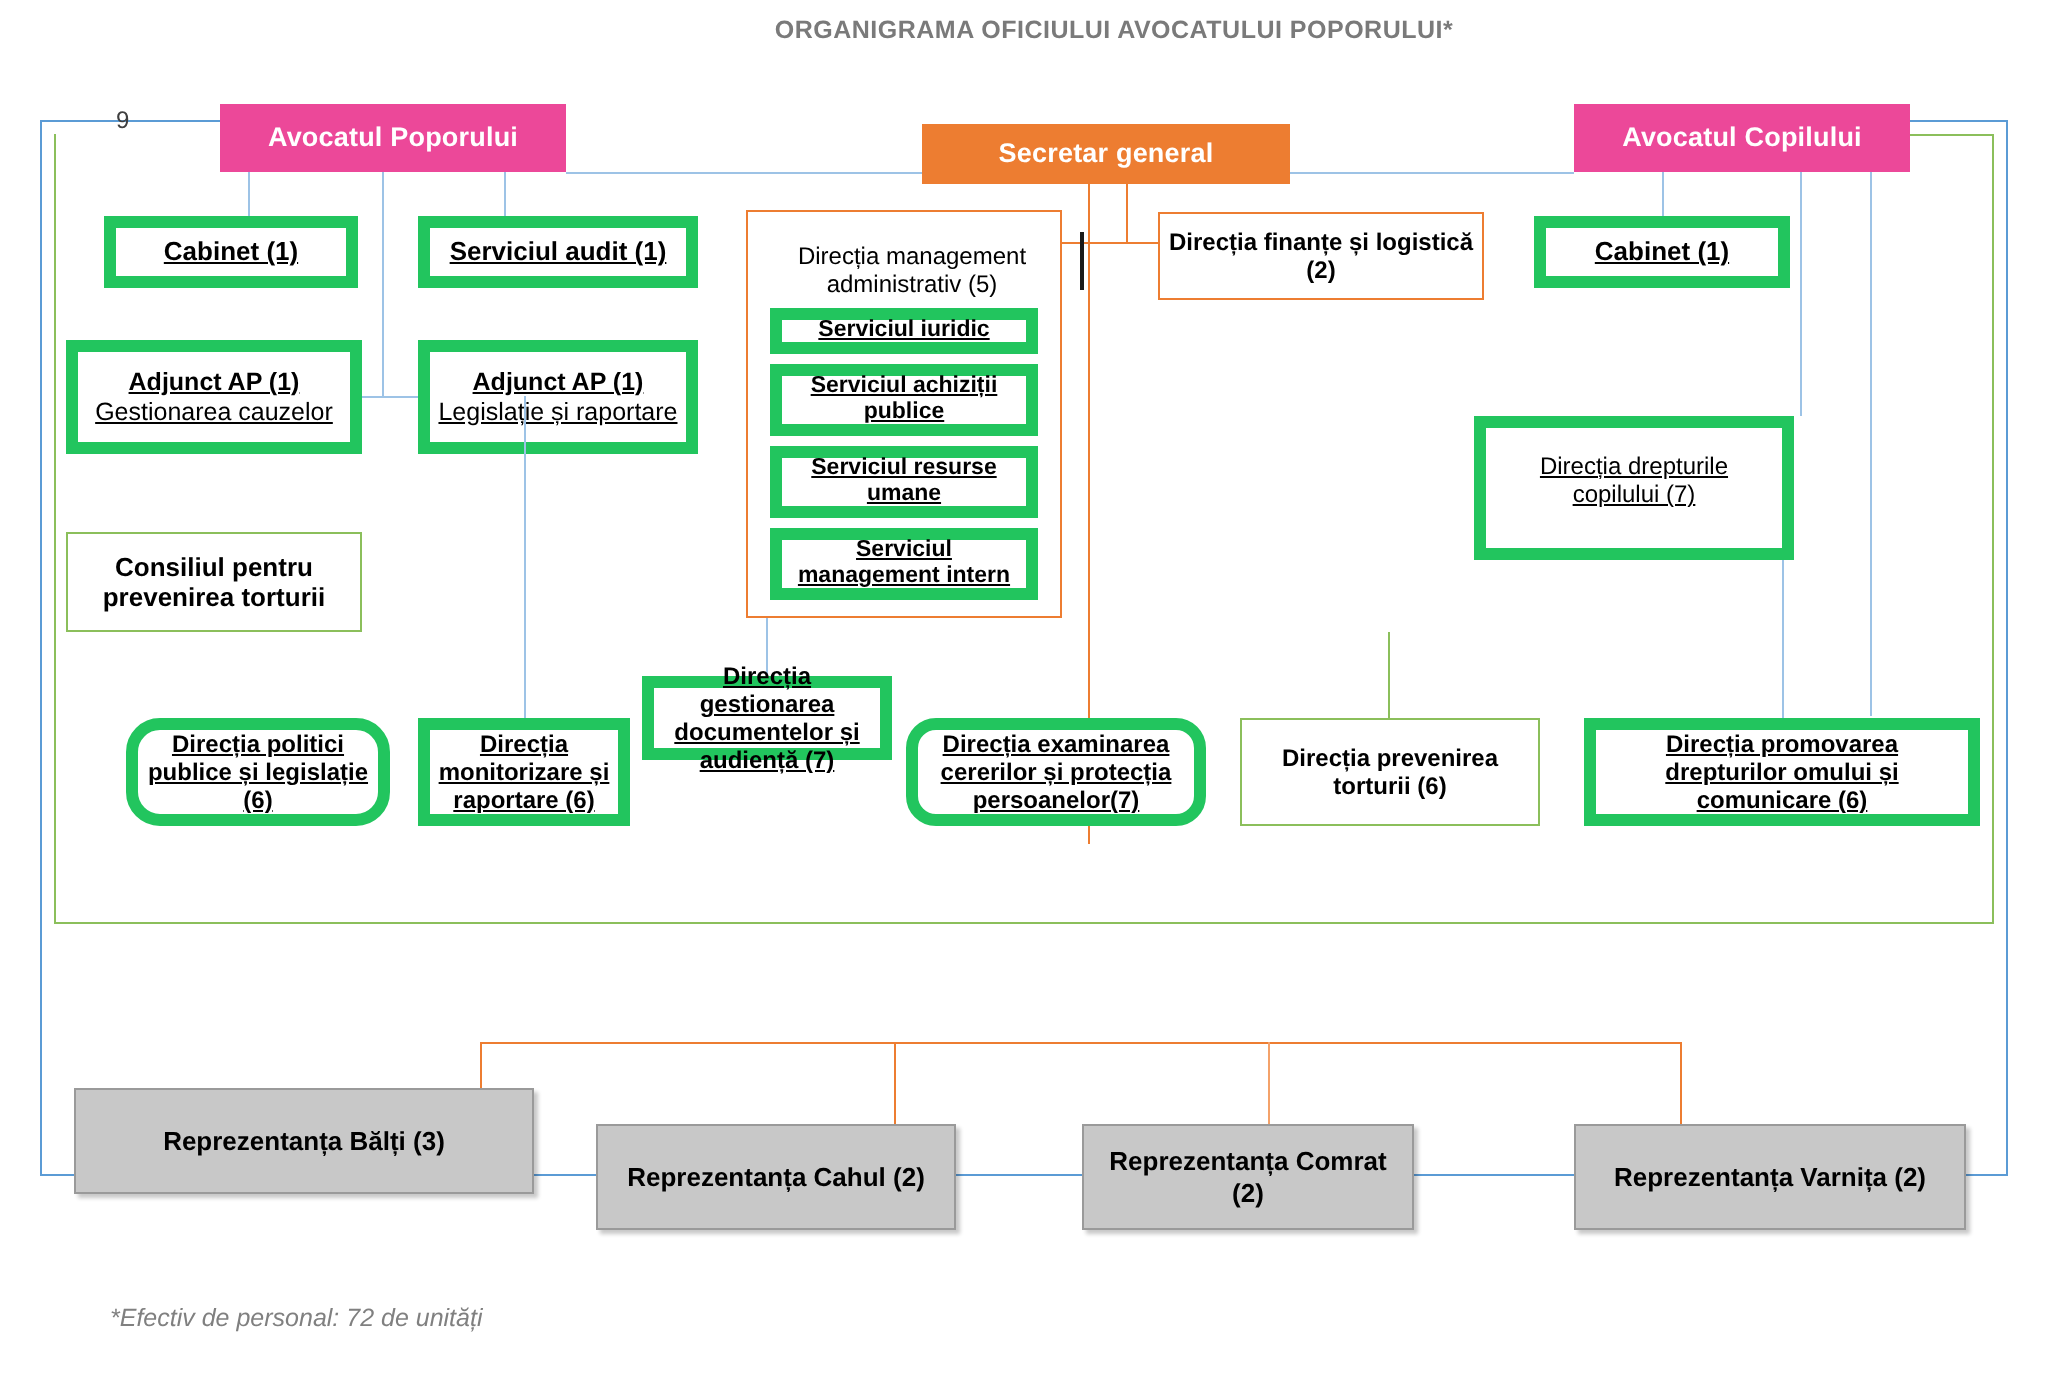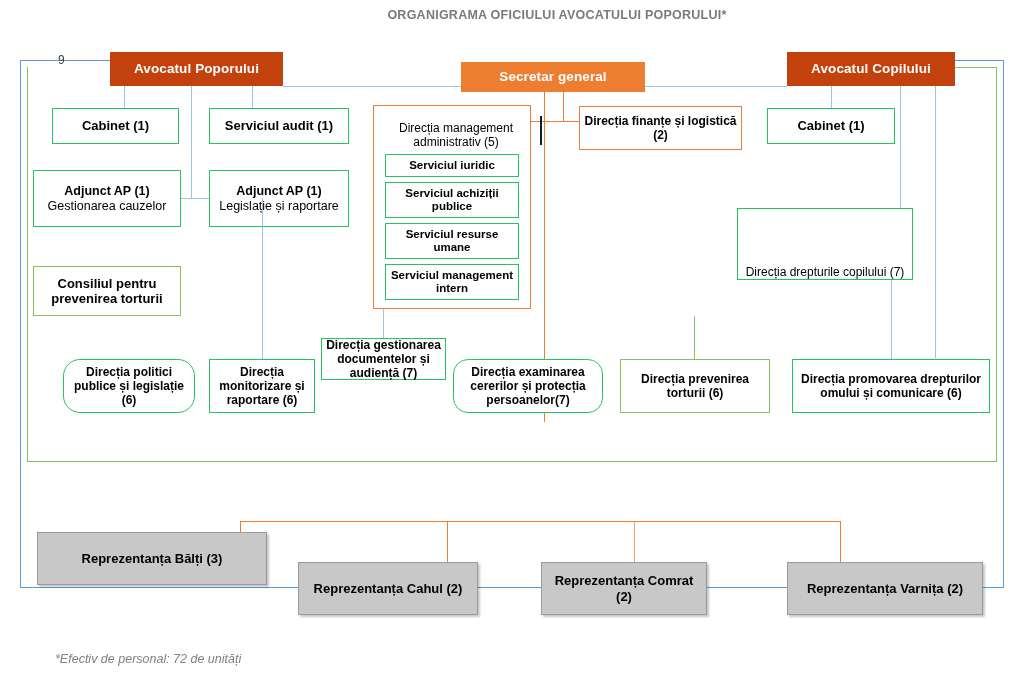--- a/index.html
+++ b/index.html
@@ -29,23 +29,23 @@
     color:#000000;
   }
   .box .txt{display:block;padding:0 4px;}
   .hdr{
     border:none;
     color:#ffffff;
     font-weight:bold;
     font-size:13.5px;
     letter-spacing:.1px;
   }
-  .hdr.blue{background:#c2410c;}
+  .hdr.blue{background:#ec4899;}
   .hdr.orange{background:#ED7D31;}
-  .b-blue{border:1px solid #22c55e;}
+  .b-blue{border:6px solid #22c55e;text-decoration:underline;}
   .b-orange{border:1px solid #ED7D31;}
   .b-green{border:1px solid #8BBF5B;}
   .gray{
     background:#C8C8C8;
     border:1px solid #9A9A9A;
     font-weight:bold;
     font-size:13px;
     box-shadow:2px 2px 2px rgba(0,0,0,.22);
   }
   .bold{font-weight:bold;}
@@ -160,21 +160,21 @@
   </div>
 
   <div class="line lv c-blue" style="left:831px;top:86px;width:0;height:22px;"></div>
   <div class="line lv c-blue" style="left:900px;top:86px;height:122px;"></div>
   <div class="line lv c-blue" style="left:935px;top:86px;height:272px;"></div>
 
   <div class="box b-blue bold" style="left:767px;top:108px;width:128px;height:36px;font-size:13px;">
     <span class="txt">Cabinet (1)</span>
   </div>
 
-  <div class="box b-blue" style="left:737px;top:208px;width:176px;height:72px;font-size:12px;align-items:flex-end;padding-top:12px;">
+  <div class="box b-blue" style="left:737px;top:208px;width:160px;height:72px;font-size:12px;align-items:flex-start;padding-top:12px;">
     <span class="txt">Direcția drepturile copilului (7)</span>
   </div>
 
   <div class="line lv c-blue" style="left:262px;top:198px;height:161px;"></div>
   <div class="line lv c-blue" style="left:383px;top:309px;height:50px;"></div>
   <div class="line lv c-orange" style="left:544px;top:309px;height:50px;"></div>
   <div class="line lv c-green" style="left:694px;top:316px;height:43px;"></div>
   <div class="line lv c-blue" style="left:891px;top:280px;height:79px;"></div>
 
   <div class="box b-blue bold" style="left:63px;top:359px;width:132px;height:54px;font-size:12px;border-radius:17px;">
@@ -195,21 +195,21 @@
   <div class="box b-blue bold" style="left:792px;top:359px;width:198px;height:54px;font-size:12px;">
     <span class="txt">Direcția promovarea drepturilor omului și comunicare (6)</span>
   </div>
 
   <div class="line lh c-orange" style="left:240px;top:521px;width:600px;"></div>
   <div class="line lv c-orange" style="left:240px;top:521px;height:44px;"></div>
   <div class="line lv c-orange" style="left:447px;top:521px;height:44px;"></div>
   <div class="line lv c-orangel" style="left:634px;top:521px;height:44px;"></div>
   <div class="line lv c-orange" style="left:840px;top:521px;height:44px;"></div>
 
-  <div class="box gray" style="left:37px;top:532px;width:230px;height:53px;">
+  <div class="box gray" style="left:37px;top:544px;width:230px;height:53px;">
     <span class="txt">Reprezentanța Bălți (3)</span>
   </div>
   <div class="box gray" style="left:298px;top:562px;width:180px;height:53px;">
     <span class="txt">Reprezentanța Cahul (2)</span>
   </div>
   <div class="box gray" style="left:541px;top:562px;width:166px;height:53px;">
     <span class="txt">Reprezentanța Comrat (2)</span>
   </div>
   <div class="box gray" style="left:787px;top:562px;width:196px;height:53px;">
     <span class="txt">Reprezentanța Varnița (2)</span>

